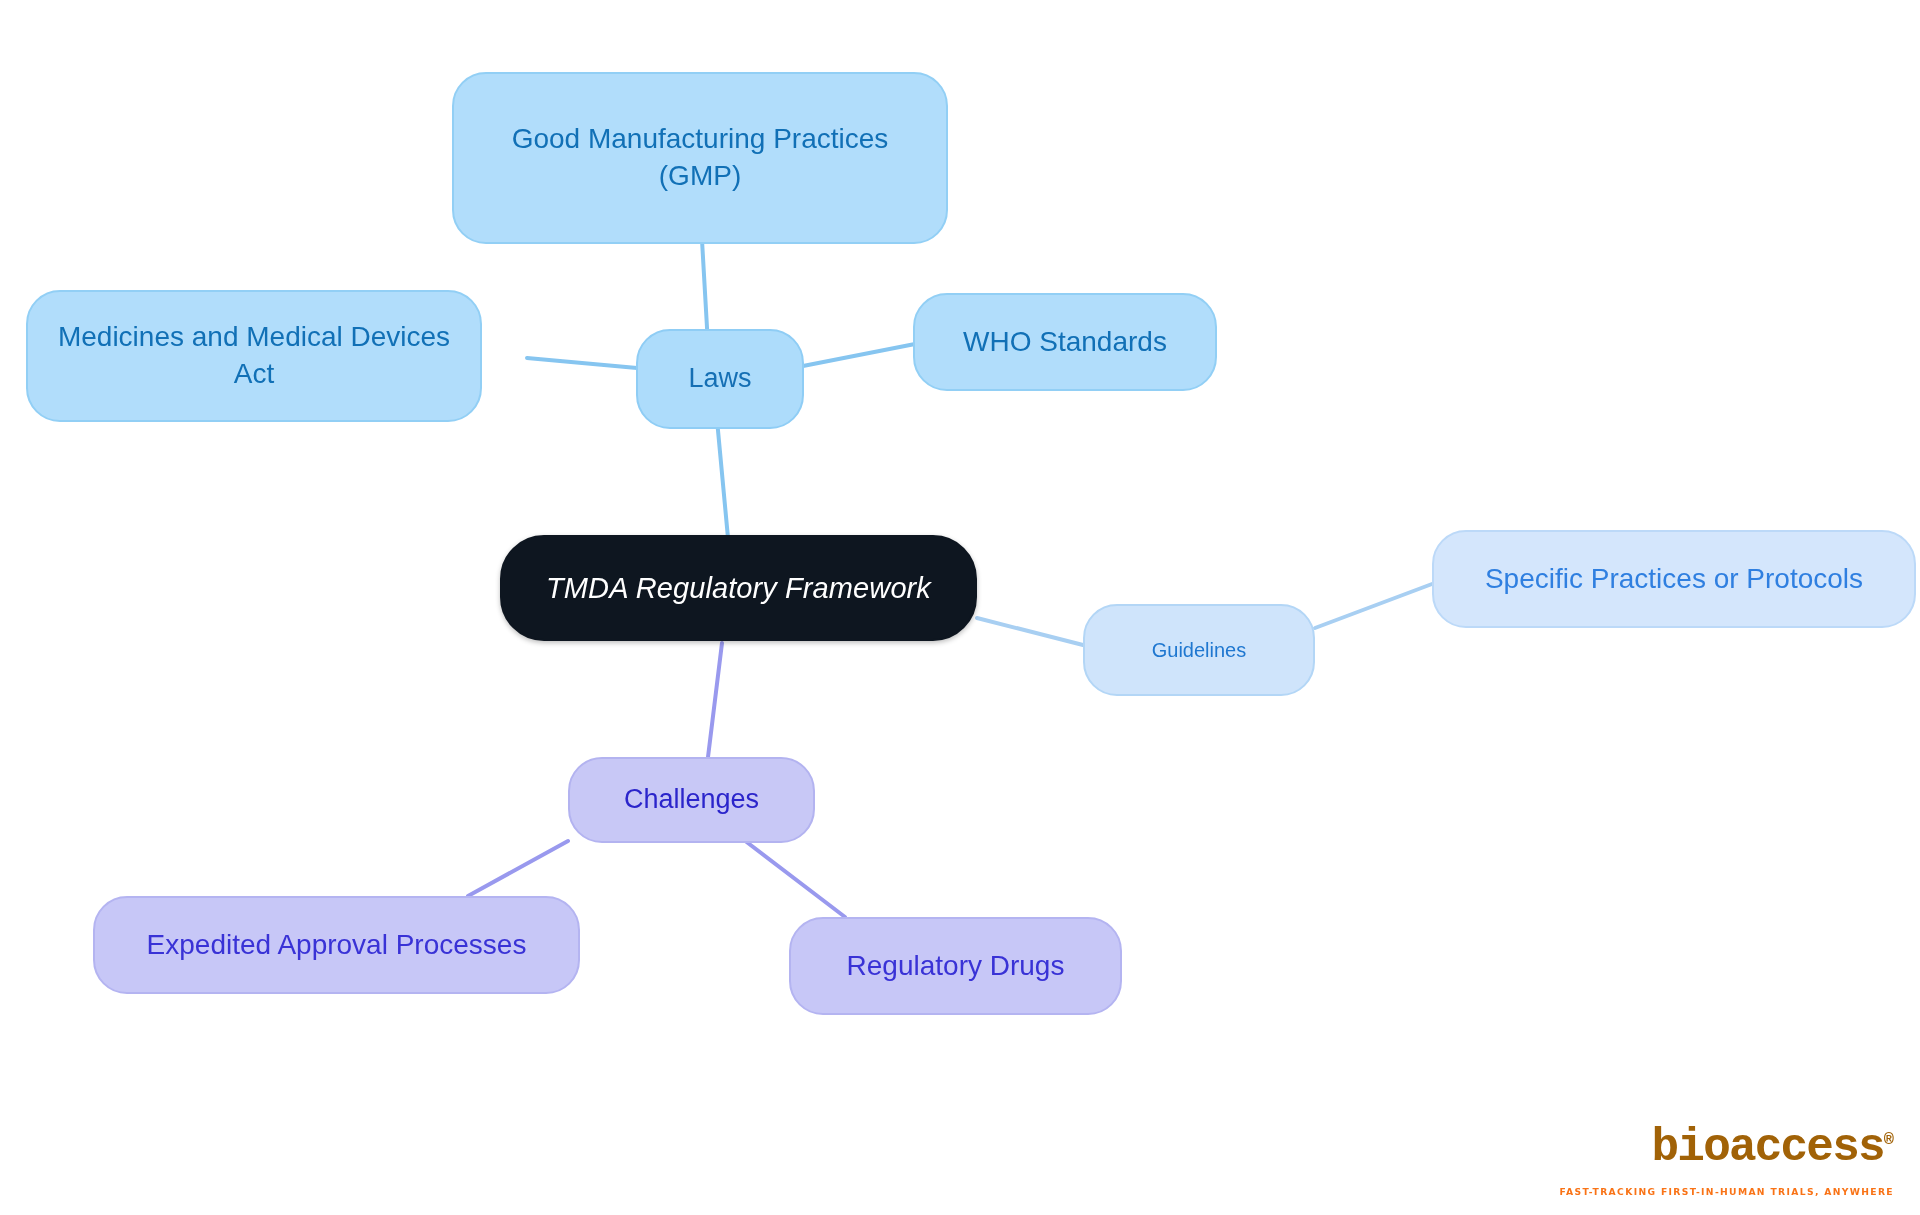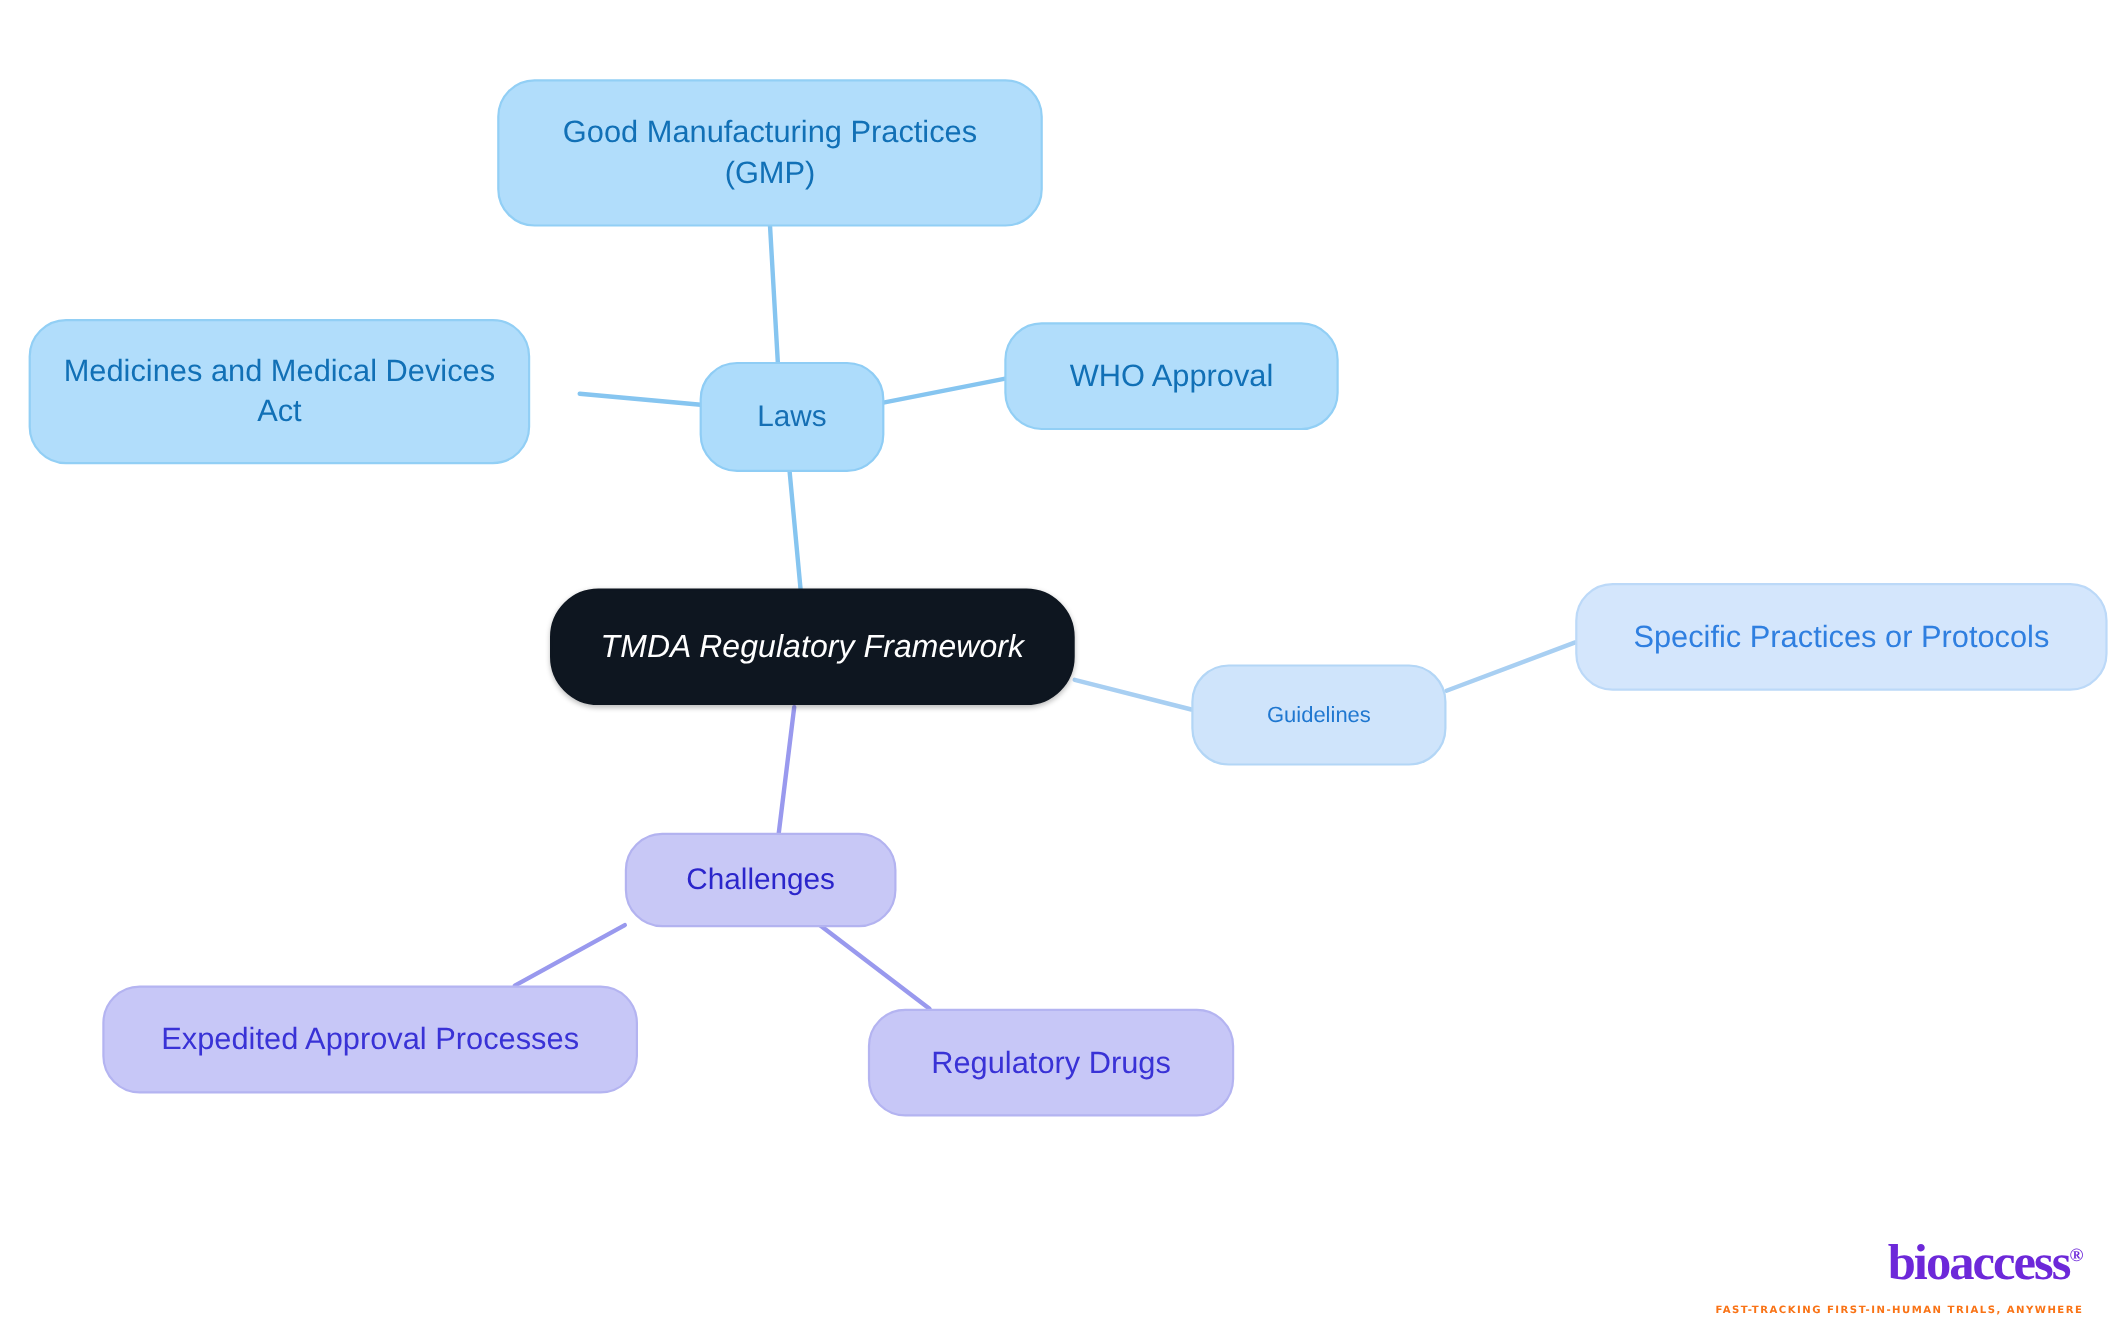--- a/index.html
+++ b/index.html
@@ -83,24 +83,24 @@
     font-size: 28px;
   }
   #logo {
     position: absolute;
     right: 26px;
     bottom: 18px;
     text-align: right;
     user-select: none;
   }
   #logo .wordmark {
-    font-family: Liberation Serif, serif;
+    font-family: Liberation Mono, monospace;
     font-weight: bold;
     font-size: 46px;
-    color: #6d28d9;
+    color: #a16207;
     letter-spacing: -1.8px;
     line-height: 1;
     display: inline-block;
     position: relative;
   }
   #logo .regmark {
     font-size: 17px;
     vertical-align: super;
     letter-spacing: 0;
     font-weight: bold;
@@ -142,26 +142,26 @@
   </svg>
 
   <div class="node node-root" style="left:500px; top:535px; width:477px; height:106px;">
     <span>TMDA Regulatory Framework</span>
   </div>
 
   <div class="node node-blue-branch" style="left:636px; top:329px; width:168px; height:100px;">
     <span>Laws</span>
   </div>
 
-  <div class="node node-blue-leaf" style="left:452px; top:72px; width:496px; height:134px;align-items:center;">
+  <div class="node node-blue-leaf" style="left:452px; top:72px; width:496px; height:172px;align-items:center;">
     <span>Good Manufacturing Practices (GMP)</span>
   </div>
 
   <div class="node node-blue-leaf" style="left:913px; top:293px; width:304px; height:98px;">
-    <span>WHO Approval</span>
+    <span>WHO Standards</span>
   </div>
 
   <div class="node node-blue-leaf" style="left:26px; top:290px; width:456px; height:132px;">
     <span>Medicines and Medical Devices Act</span>
   </div>
 
   <div class="node node-blue-pale" style="left:1083px; top:604px; width:232px; height:92px; background:#cfe4fb; border-color:#b3d6f6; color:#1f77d0; font-size:20px;">
     <span>Guidelines</span>
   </div>
 

